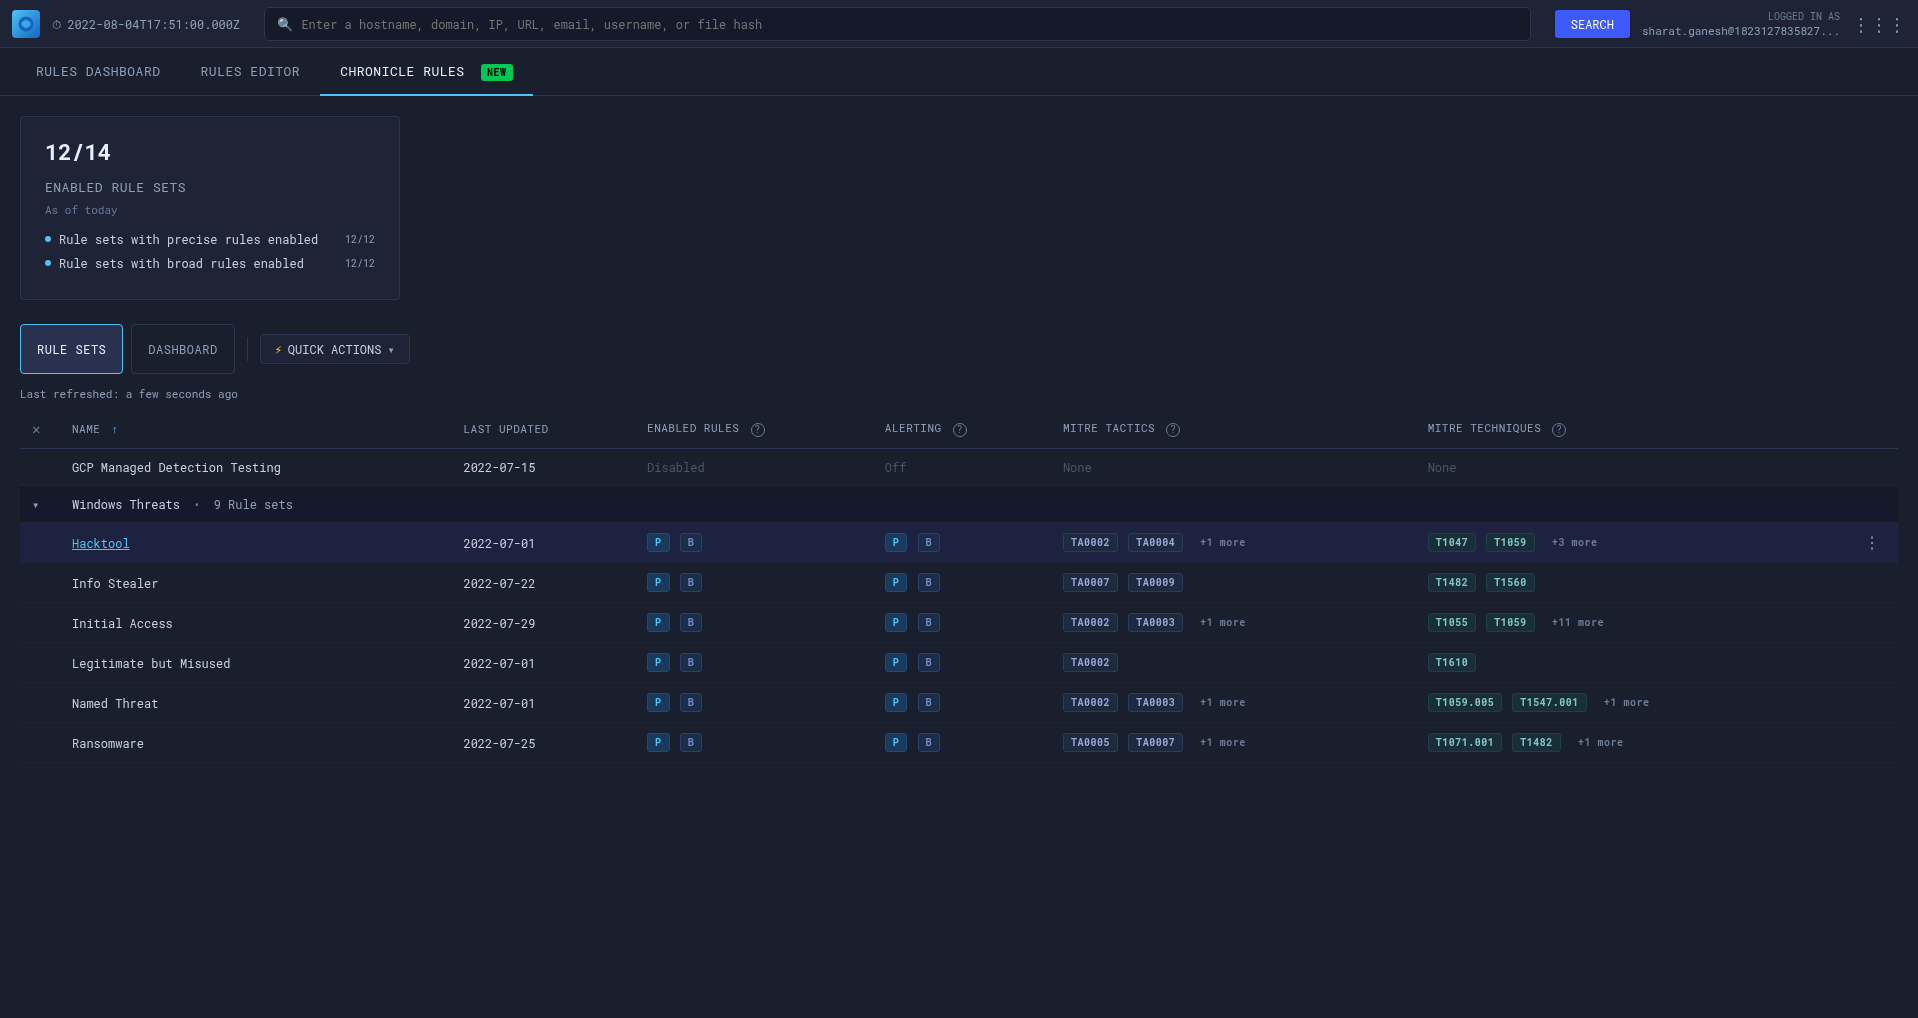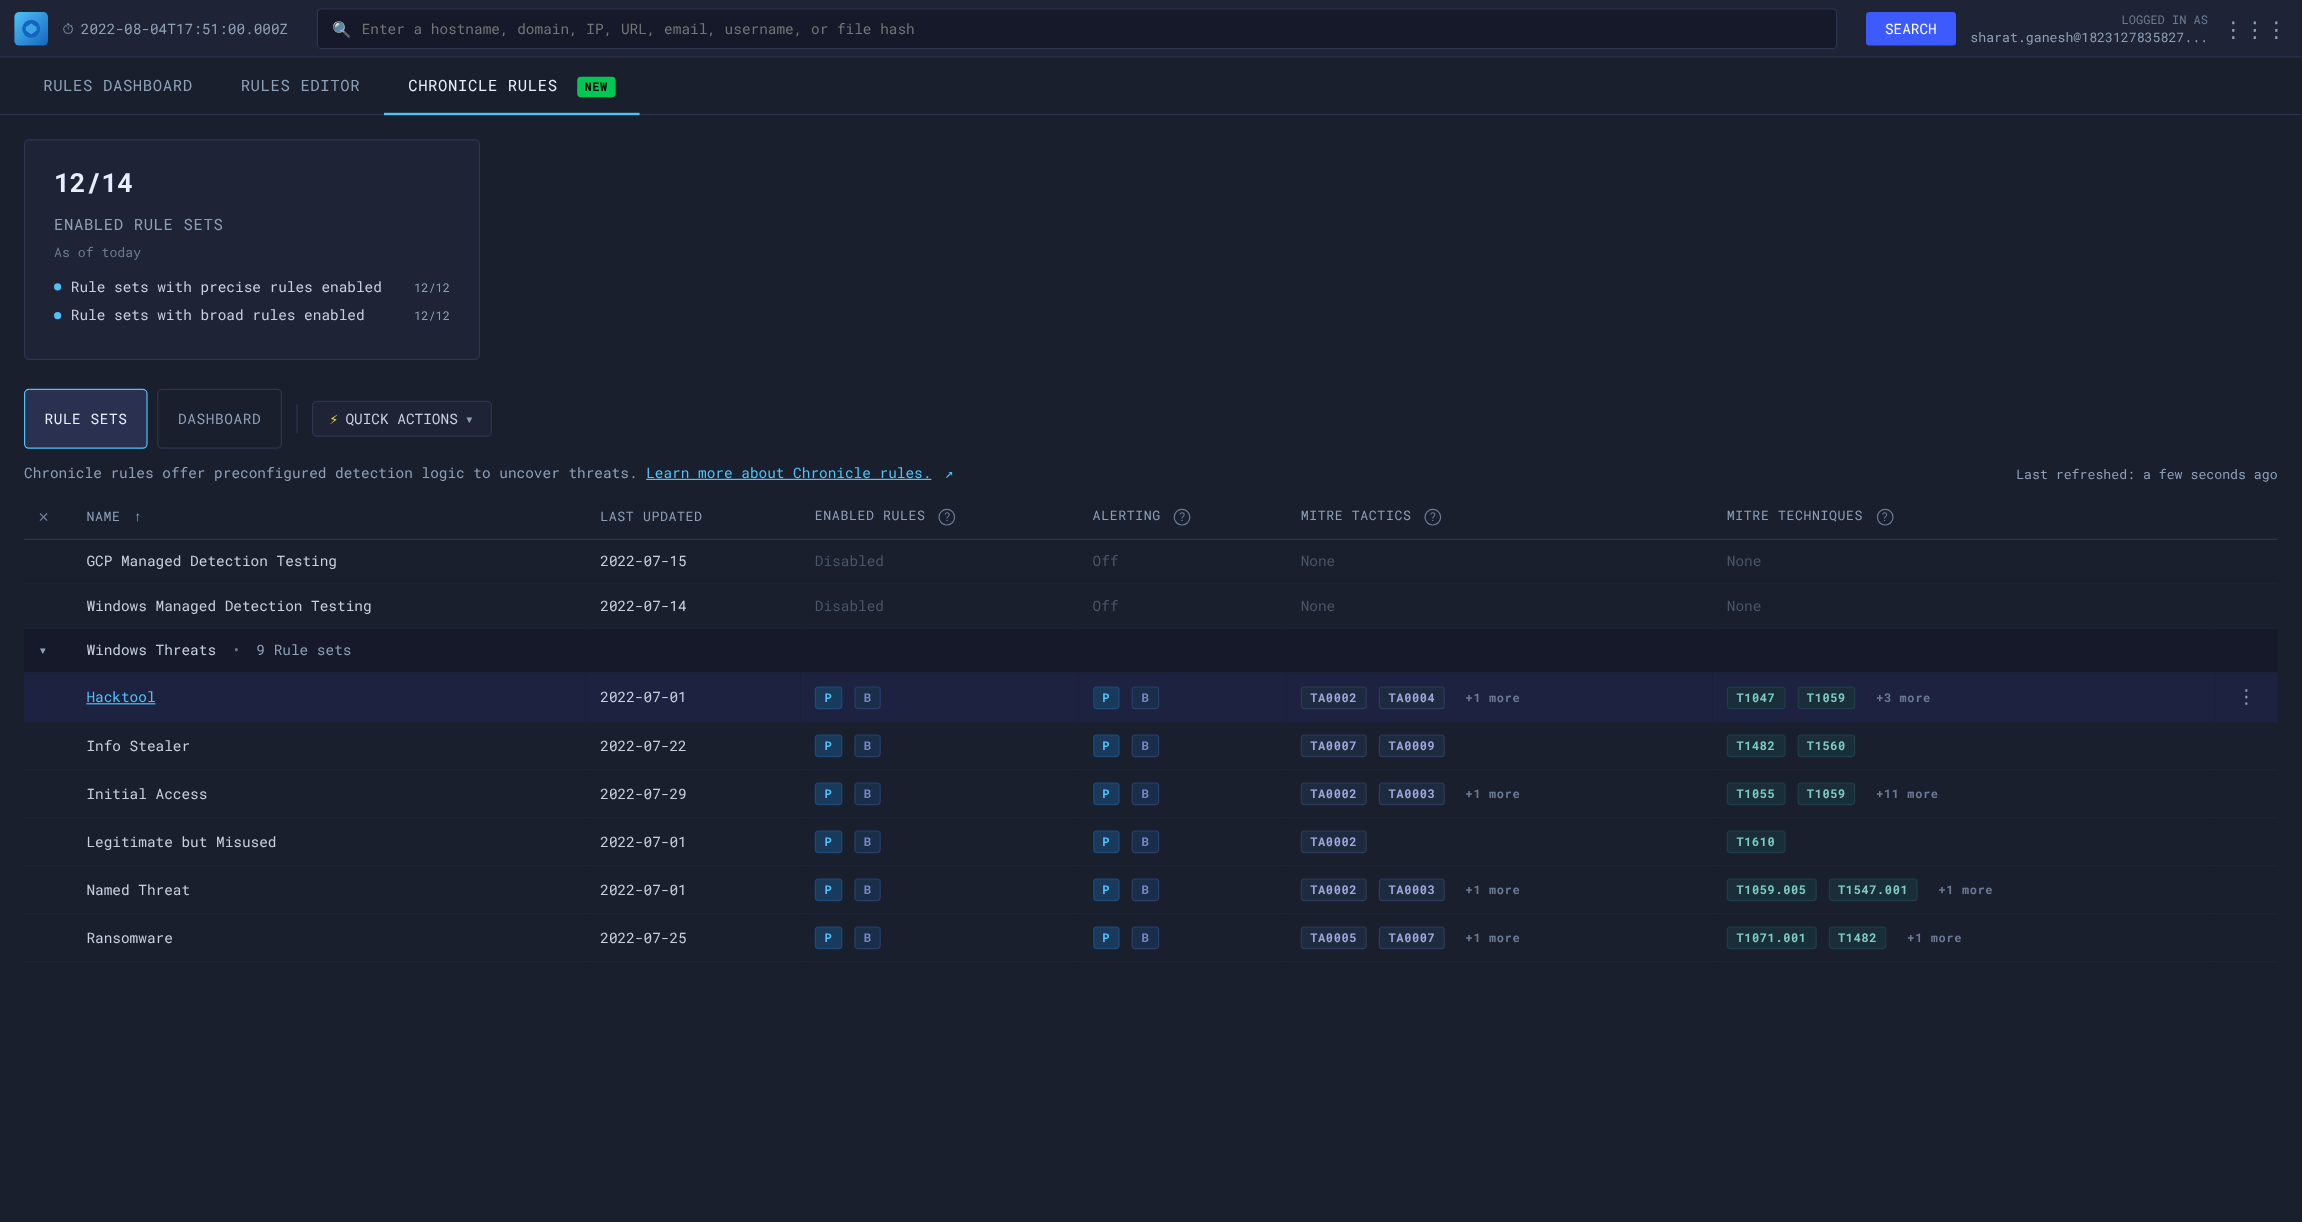--- a/index.html
+++ b/index.html
@@ -332,25 +332,20 @@
     <button class="tab-btn">DASHBOARD</button>
     <div class="divider-v"></div>
     <button class="quick-actions-btn">
       <span class="lightning">⚡</span>
       <span>QUICK ACTIONS</span>
       <span style="color:#8da0b8;">▾</span>
     </button>
   </div>
 
   <div class="description">
-    <div>
-      <span>Chronicle rules offer preconfigured detection logic to uncover threats.</span>
-      <a>Learn more about Chronicle rules.</a>
-      <span style="color:#4fc3f7;margin-left:4px;">↗</span>
-    </div>
     <div class="last-refresh">
       <span>Last refreshed:</span>
       <span>a few seconds ago</span>
     </div>
   </div>
 
   <div class="table-wrap">
     <table>
       <thead>
         <tr>
@@ -387,30 +382,20 @@
           <td></td>
           <td>GCP Managed Detection Testing</td>
           <td>2022-07-15</td>
           <td><span class="disabled-text">Disabled</span></td>
           <td><span class="off-text">Off</span></td>
           <td><span class="none-text">None</span></td>
           <td><span class="none-text">None</span></td>
           <td></td>
         </tr>
 
-        <tr>
-          <td></td>
-          <td>Windows Managed Detection Testing</td>
-          <td>2022-07-14</td>
-          <td><span class="disabled-text">Disabled</span></td>
-          <td><span class="off-text">Off</span></td>
-          <td><span class="none-text">None</span></td>
-          <td><span class="none-text">None</span></td>
-          <td></td>
-        </tr>
 
         <tr class="group-row">
           <td>
             <span class="chevron-icon">▾</span>
           </td>
           <td colspan="7">
             <span>Windows Threats</span>
             <span style="color:#6b7a95; margin: 0 6px;">•</span>
             <span style="color:#8da0b8;">9 Rule sets</span>
           </td>

